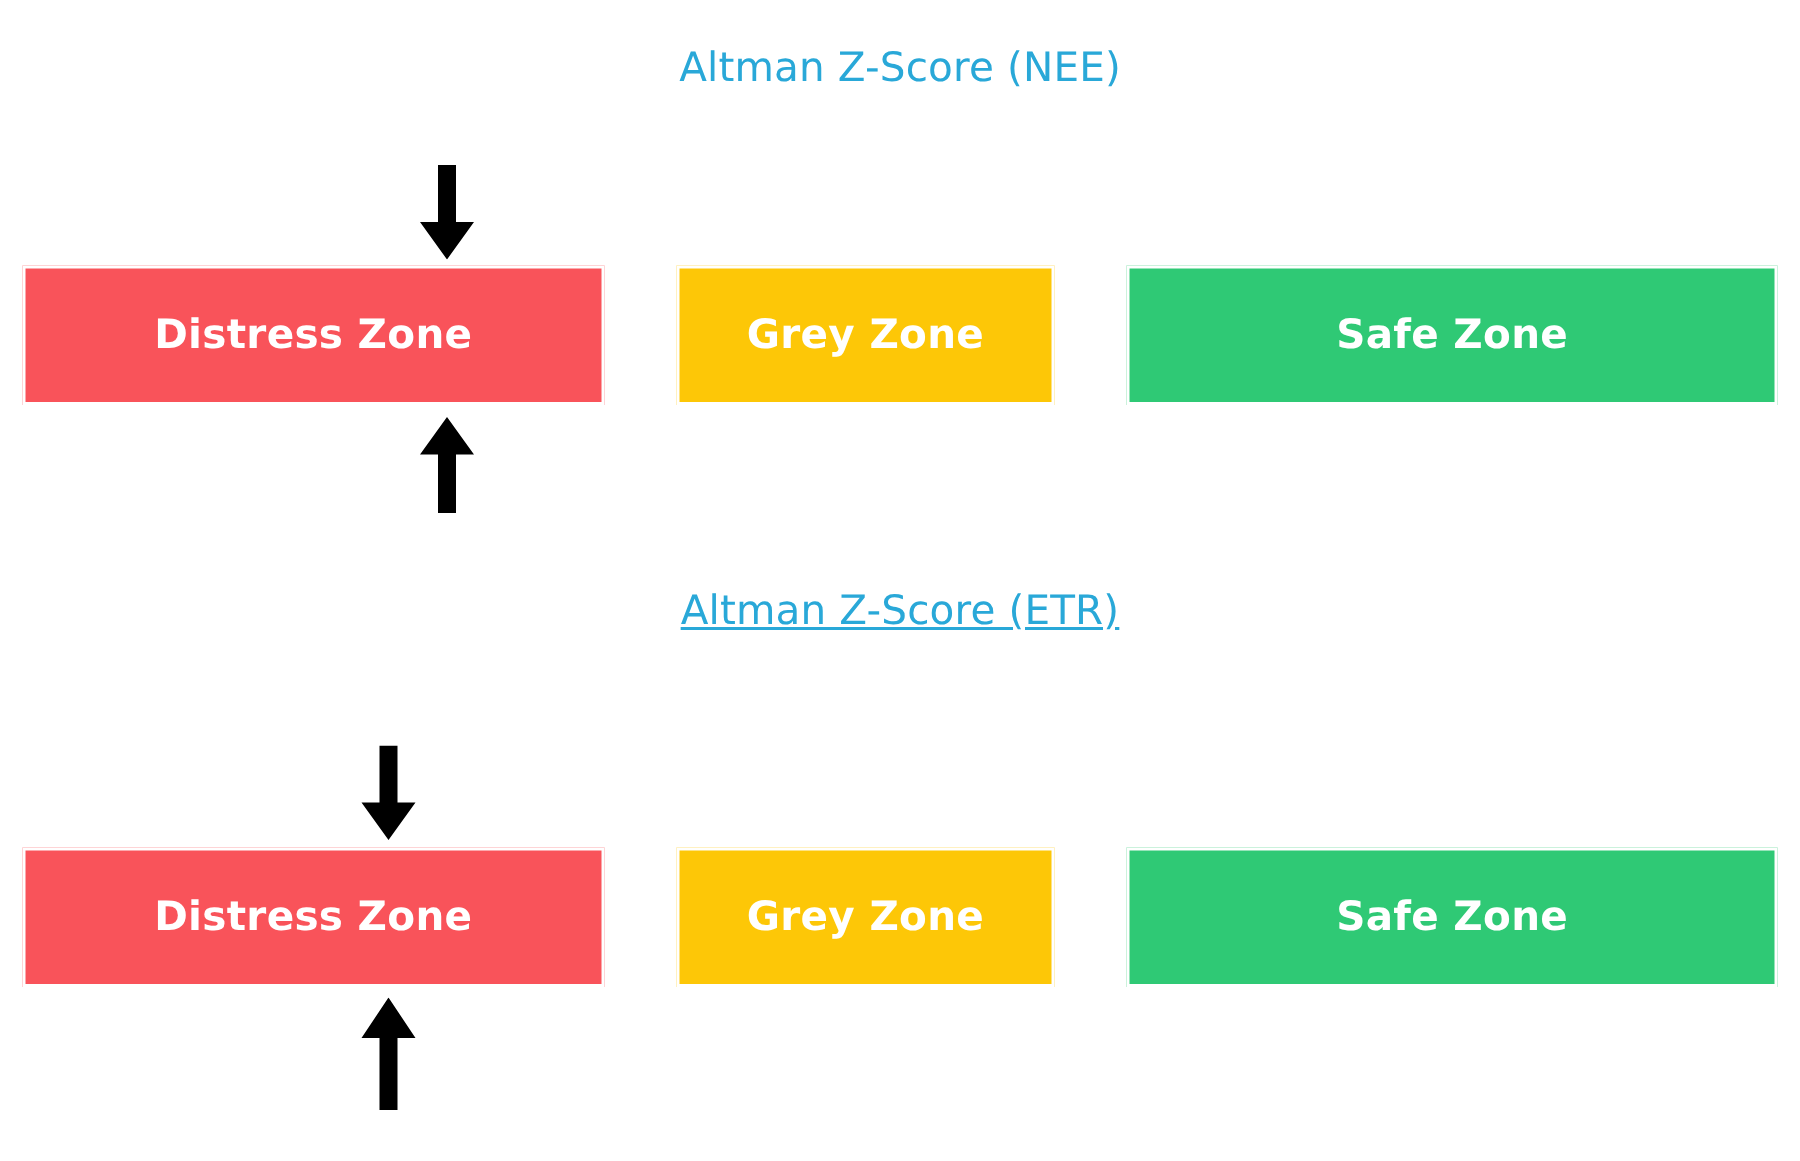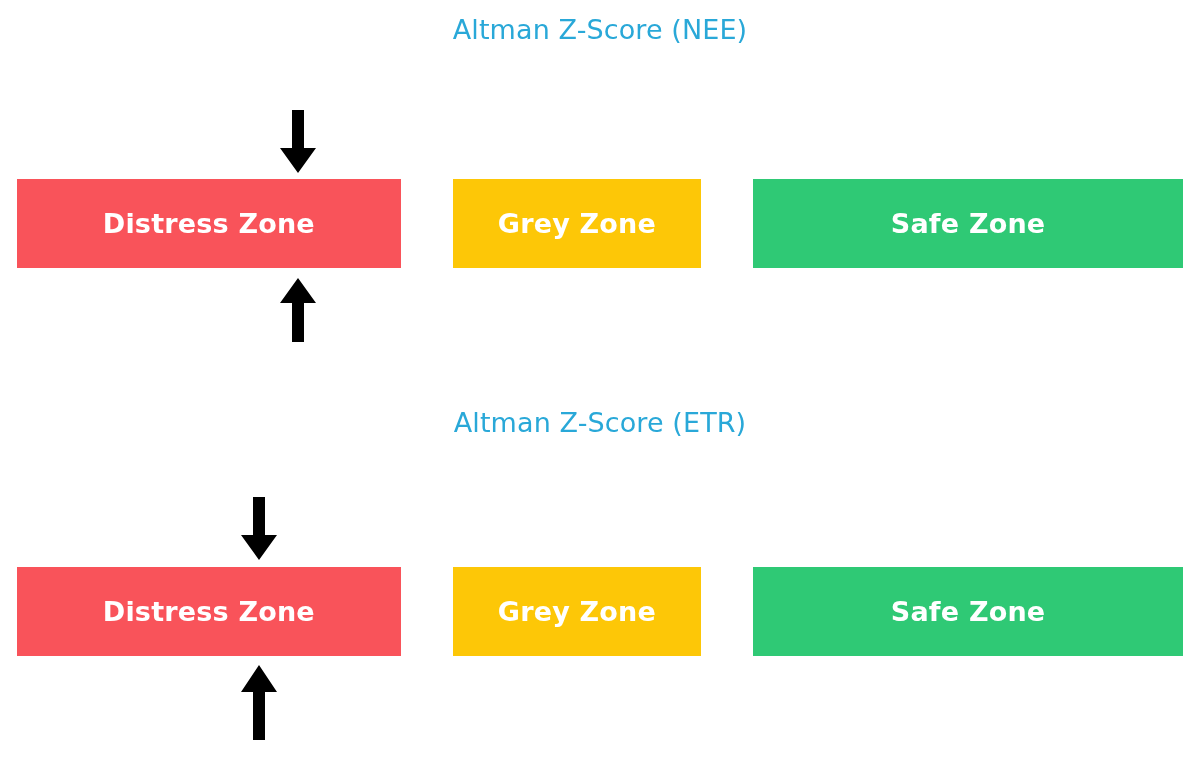--- a/index.html
+++ b/index.html
@@ -28,22 +28,22 @@
     left: 0;
     width: 1200px;
     text-align: center;
     color: #29a8d8;
     font-size: 27px;
     font-weight: 400;
     font-family: "DejaVu Sans", sans-serif;
     letter-spacing: 0.1px;
     white-space: nowrap;
   }
-  #panel-0 .panel-title { top: 14px; }
-  #panel-1 .panel-title { top: 20px; }
+  #panel-0 .panel-title { top: 30px; }
+  #panel-1 .panel-title { top: 5px; text-decoration: underline; }
 
   .score-label {
     position: absolute;
     font-size: 25px;
     font-weight: bold;
     color: #080808;
     font-family: "DejaVu Sans", sans-serif;
     white-space: nowrap;
     transform: translateX(-50%);
   }

